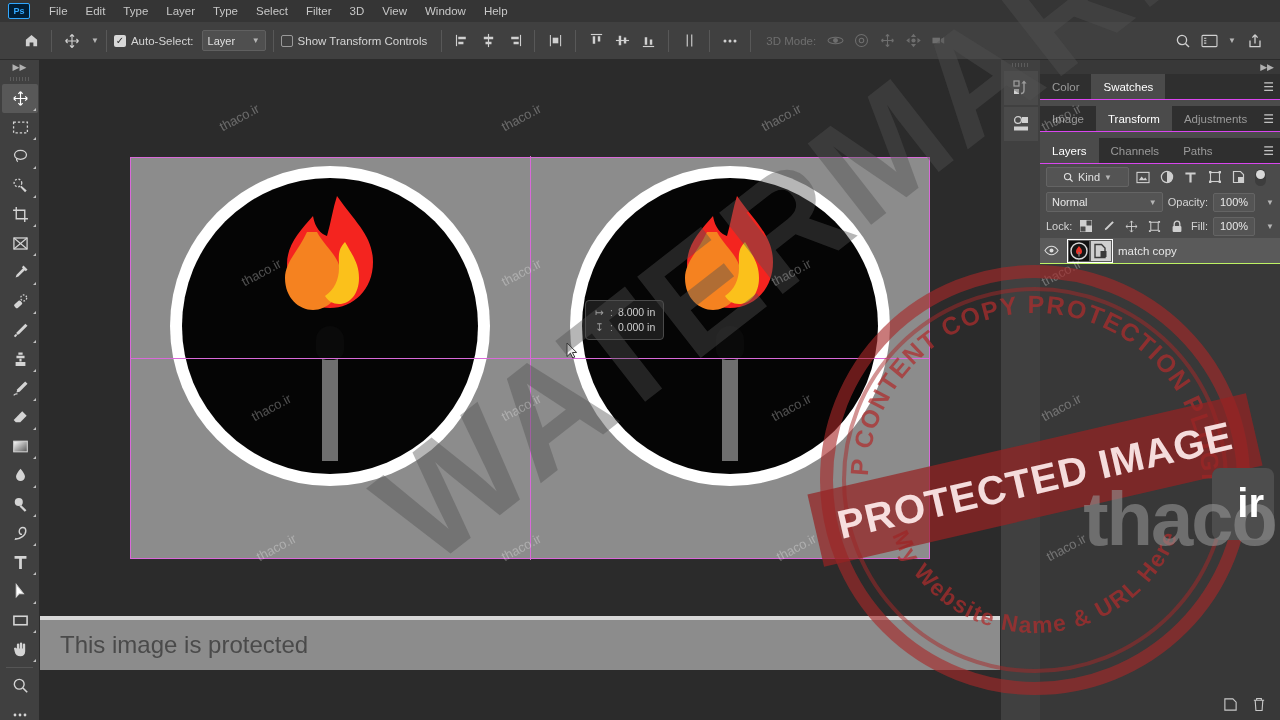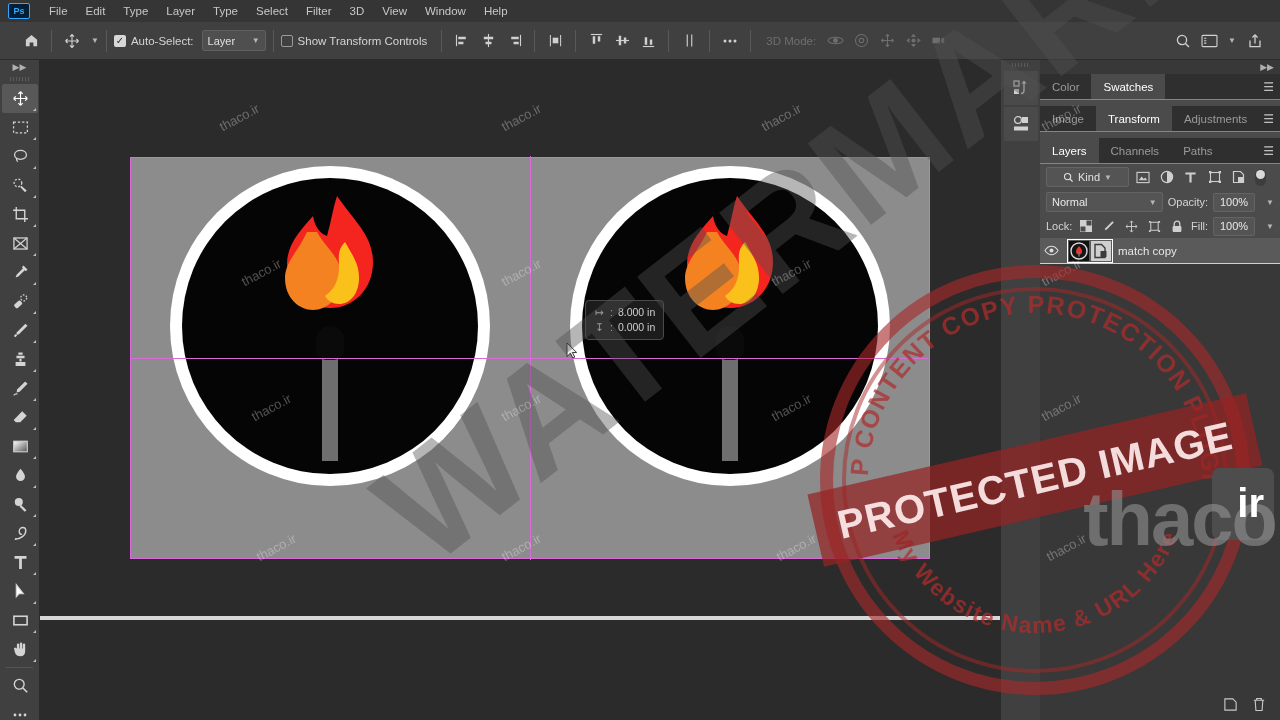--- a/index.html
+++ b/index.html
@@ -619,20 +619,23 @@
         <span>0.000 in</span>
       </div>
     </div>
 
     <svg class="cursor-arrow" style="left:526px; top:282px;" viewBox="0 0 12 18">
       <path d="M1 1 1 14.5 4.4 11.2 6.8 16 8.8 15.1 6.4 10.6 10.6 10.4z" fill="#f0f0f0" stroke="#202020" stroke-width="0.9"></path>
     </svg>
   </div>
 
   <div class="topline"></div>
+  <div class="protected-bar">
+    <span>This image is protected</span>
+  </div>
   <div class="bottom-black"></div>
 
   <div class="dock-strip">
     <div class="dock-grip"></div>
     <div class="dock-btn">
       <svg width="20" height="20" viewBox="0 0 20 20">
           <rect x="3" y="3" width="5" height="5" fill="none" stroke="currentColor" stroke-width="1.3"></rect>
           <rect x="3" y="11" width="5" height="5" fill="currentColor"></rect>
           <path fill="none" stroke="currentColor" stroke-width="1.4" d="M13 4v8.5c0 2-1.4 3-3 3"></path>
           <path fill="currentColor" d="m13 2.4 2.6 3h-5.2z"></path>

